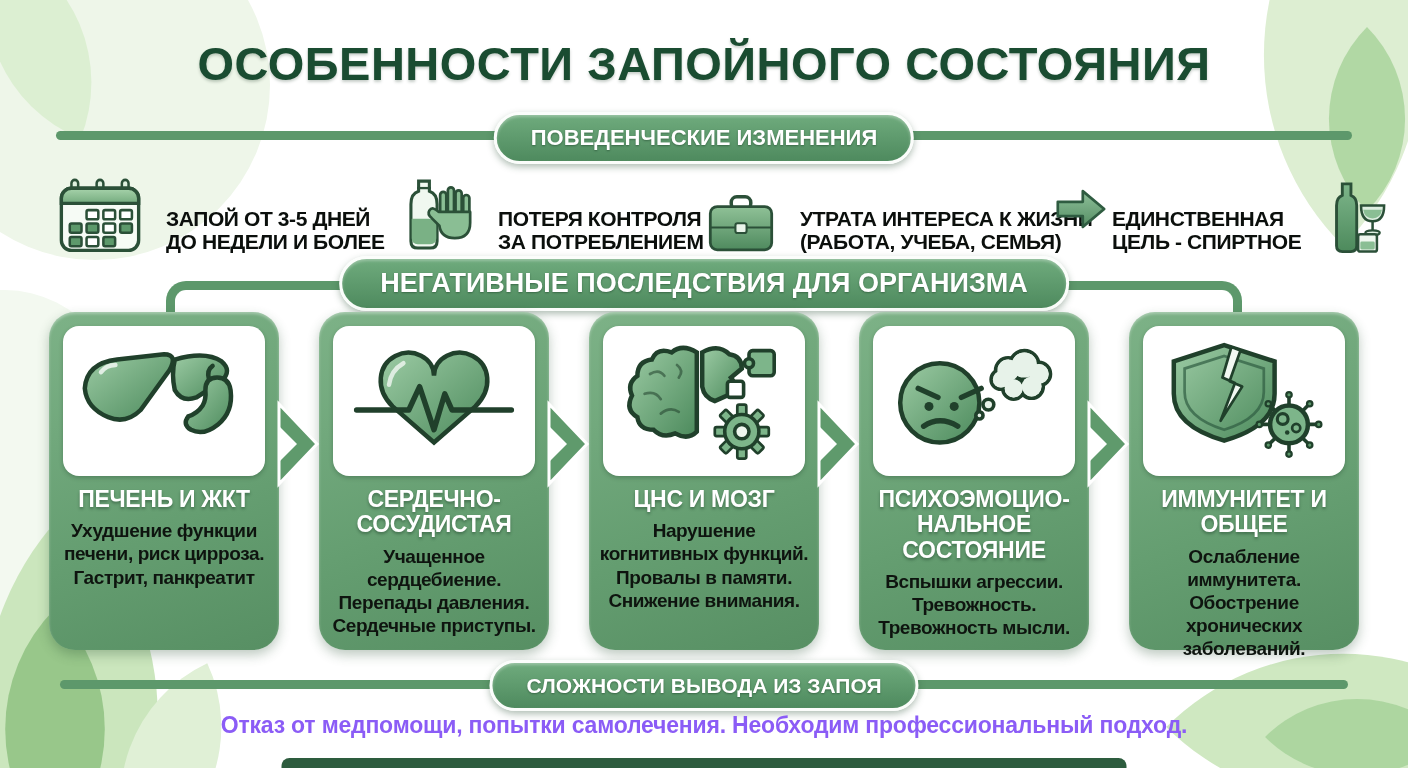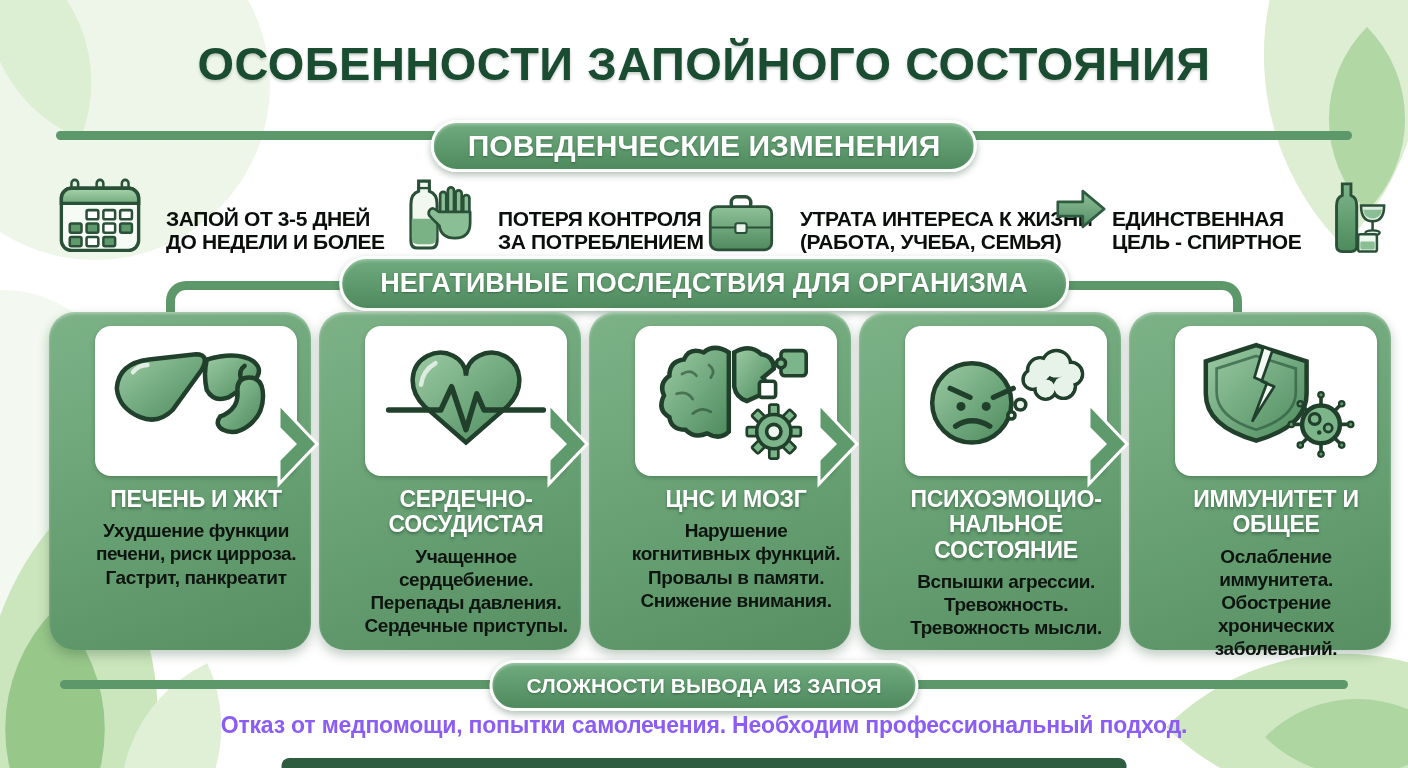--- a/index.html
+++ b/index.html
@@ -29,34 +29,34 @@
   #line3{top:680px;left:60px;right:60px;}
   .conn{position:absolute;width:28px;height:48px;z-index:1;}
   #conn-l{left:166px;top:281px;border-left:9px solid #5d986b;border-top:9px solid #5d986b;border-top-left-radius:20px;}
   #conn-r{right:166px;top:281px;border-right:9px solid #5d986b;border-top:9px solid #5d986b;border-top-right-radius:20px;}
   .pill{position:absolute;left:50%;transform:translateX(-50%);
     background:linear-gradient(180deg,#6fab7d,#4e8a5e);
     border:3px solid #fbfdfb;border-radius:999px;color:#fff;font-weight:800;
     white-space:nowrap;display:flex;align-items:center;justify-content:center;
     box-shadow:0 3px 7px rgba(30,70,40,.35), inset 0 2px 3px rgba(255,255,255,.3);
     text-shadow:0 1px 2px rgba(20,50,30,.45);z-index:2;}
-  #pill1{top:120px;height:46px;padding:0 34px;font-size:30px;}
+  #pill1{top:112px;height:46px;padding:0 34px;font-size:22px;}
   #pill2{top:256px;height:49px;padding:0 38px;font-size:27px;}
   #pill3{top:660px;height:45px;padding:0 34px;font-size:21px;}
   
   .bi{position:absolute;top:166px;height:88px;display:flex;align-items:flex-end;gap:24px;z-index:2;}
   .bi-label{font-size:21px;font-weight:800;line-height:1.12;color:#0b0f0c;letter-spacing:-.4px;}
   .bi-label span{display:block;white-space:nowrap;}
   #bi1{left:58px;} #bi2{left:394px;} #bi3{left:706px;} #bi4{left:1112px;}
   #bi-arrow{position:absolute;left:1054px;top:184px;z-index:2;}
   
   .cards{position:absolute;top:312px;left:49px;width:1310px;height:338px;z-index:2;}
   .card{position:absolute;top:0;width:230px;height:338px;border-radius:26px;
     background:linear-gradient(160deg,#7db287 0%,#659e71 60%,#578f63 100%);
-    box-shadow:0 5px 12px rgba(40,80,50,.3), inset 0 2px 3px rgba(255,255,255,.35);z-index:2;padding-left:32px;}
+    box-shadow:0 5px 12px rgba(40,80,50,.3), inset 0 2px 3px rgba(255,255,255,.35);z-index:2;}
   #card1{left:0;} #card2{left:270px;} #card3{left:540px;} #card4{left:810px;} #card5{left:1080px;}
   .iconbox{margin:14px 14px 0;height:150px;border-radius:16px;background:#fff;
     display:flex;align-items:center;justify-content:center;
     box-shadow:0 2px 4px rgba(30,60,40,.3);}
   .card-title{margin:11px 8px 0;text-align:center;color:#fff;font-size:23px;font-weight:800;
     line-height:1.1;letter-spacing:-.3px;text-shadow:0 2px 3px rgba(25,55,35,.45);}
   .card-text{margin:7px 9px 0;text-align:center;color:#0e140f;font-size:19px;font-weight:600;
     line-height:1.22;letter-spacing:-.4px;}
   .gap-arrow{position:absolute;top:84px;width:44px;height:96px;z-index:3;}
   #ga1{left:228px;} #ga2{left:498px;} #ga3{left:768px;} #ga4{left:1038px;}

